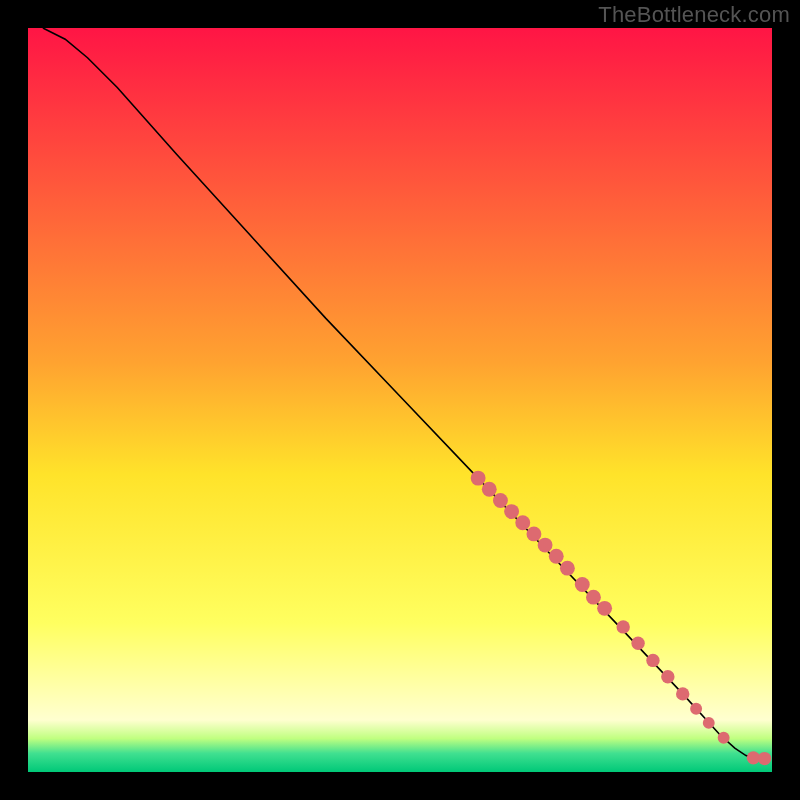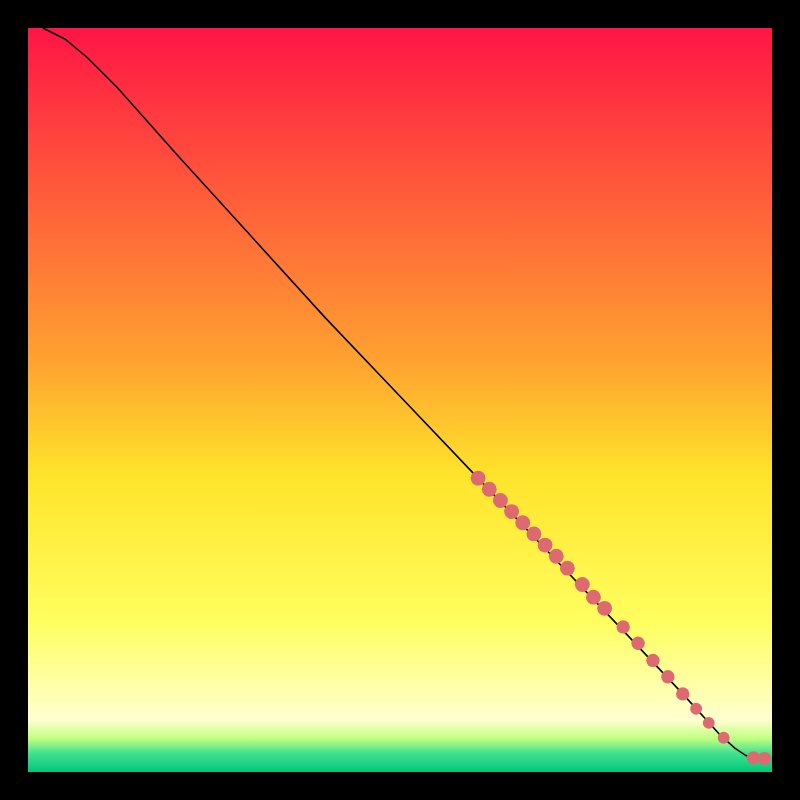--- a/index.html
+++ b/index.html
@@ -39,20 +39,21 @@
     display: block;
     width: 744px;
     height: 744px;
   }
 </style>
 </head>
 <body>
 
 <div class="outer">
 
+  <div class="watermark">TheBottleneck.com</div>
 
   <div class="plot">
     <svg id="plot-svg" viewBox="0 0 100 100" preserveAspectRatio="none">
       <defs>
         <linearGradient id="bg-grad" x1="0" y1="0" x2="0" y2="1">
             <stop offset="0%" stop-color="#ff1545"></stop>
             <stop offset="45%" stop-color="#ffa330"></stop>
             <stop offset="60%" stop-color="#ffe32a"></stop>
             <stop offset="80%" stop-color="#ffff60"></stop>
             <stop offset="93%" stop-color="#ffffd0"></stop>

